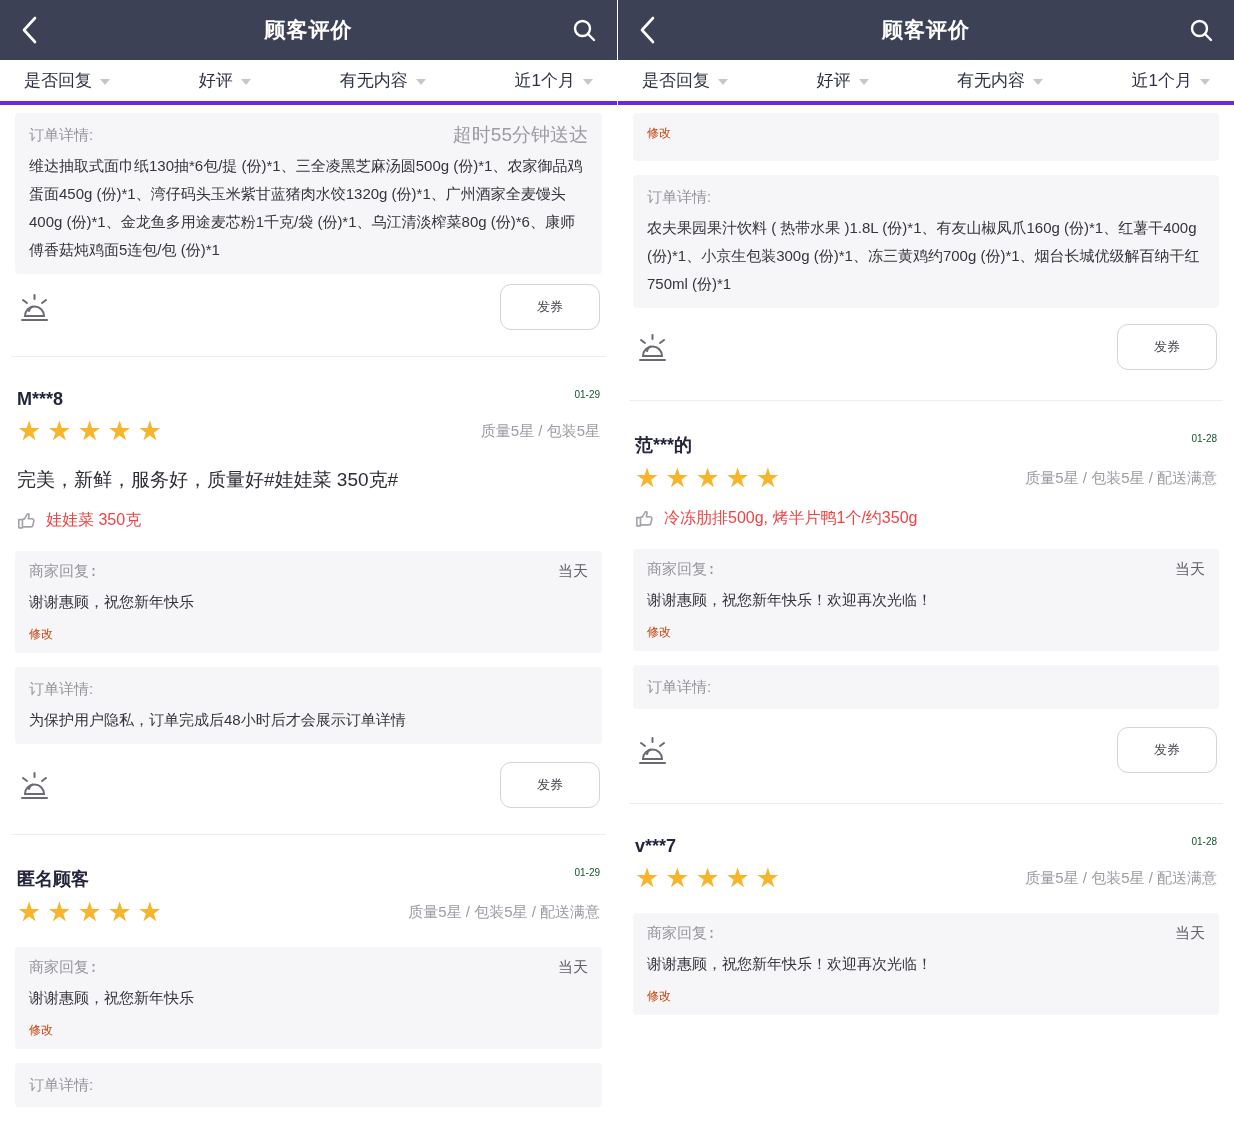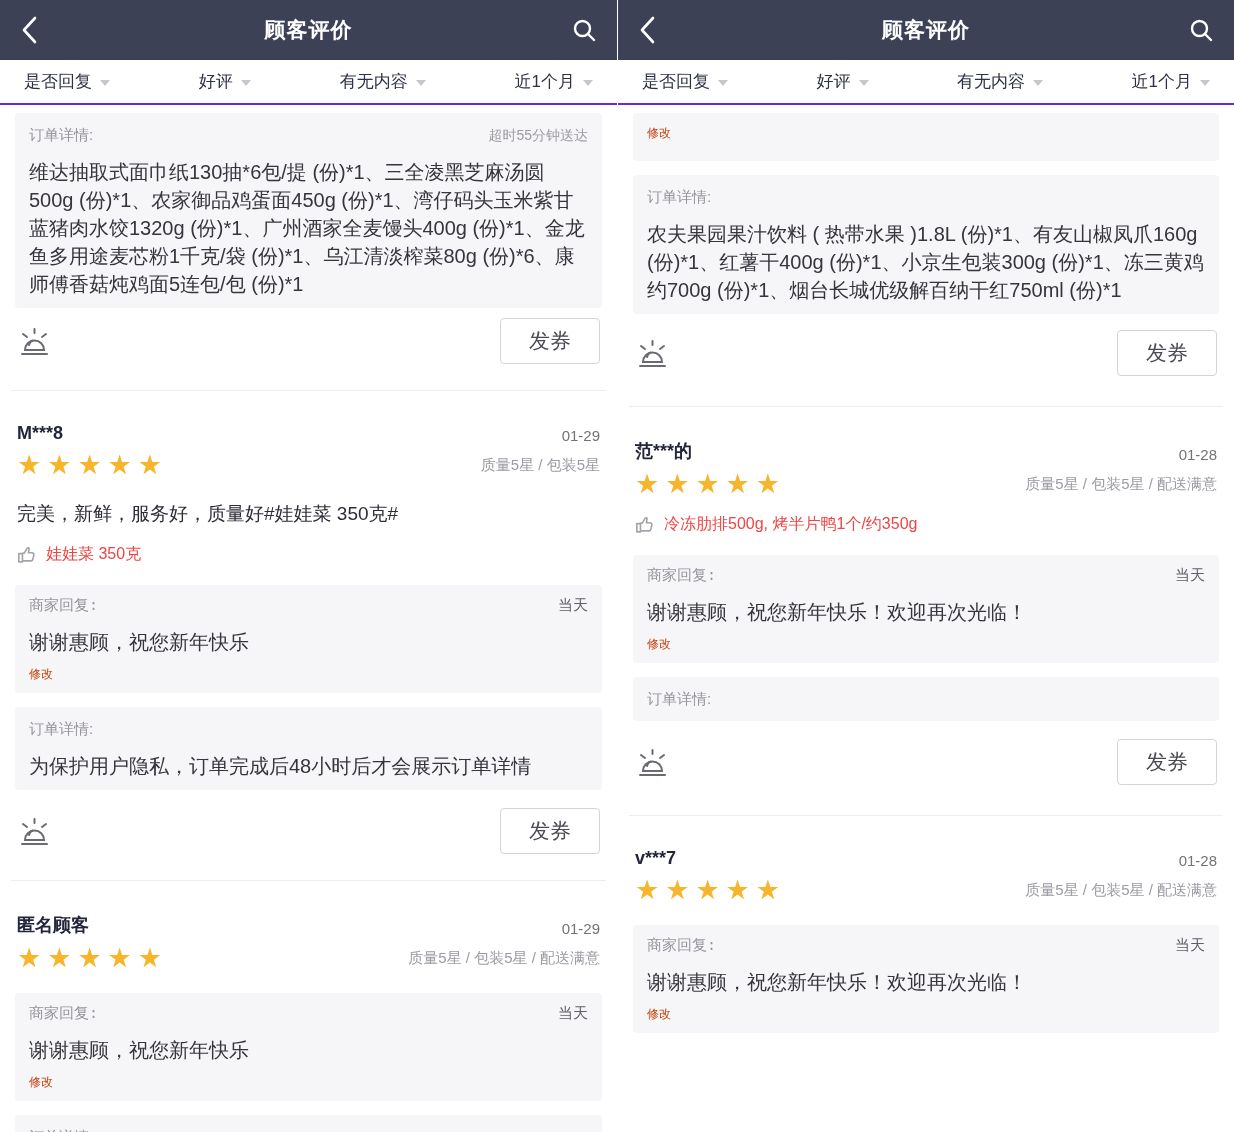--- a/index.html
+++ b/index.html
@@ -9,49 +9,49 @@
 
   .panel { width:617px; height:1132px; overflow:hidden; background:#fff; position:relative; }
   .panel + .panel { border-left:1px solid rgba(255,255,255,0.06); }
 
   
   .appbar { height:60px; background:#3d4156; display:flex; align-items:center; padding:0 20px; }
   .appbar .icon-slot { width:34px; display:flex; align-items:center; }
   .appbar-title { flex:1; text-align:center; color:#ffffff; font-size:21px; font-weight:bold; letter-spacing:1px; }
 
   
-  .filterbar { height:45px; background:#fff; border-bottom:2px solid #6d28d9;
+  .filterbar { height:45px; background:#fff; border-bottom:4px solid #6d28d9;
                display:flex; align-items:center; justify-content:space-between; padding:16px 24px; }
   .filter { display:flex; align-items:center; gap:8px; font-size:17px; color:#2d3143; cursor:pointer; }
   .tri { width:0; height:0; border-left:5px solid transparent; border-right:5px solid transparent;
          border-top:6px solid #c6c6cd; margin-top:2px; }
 
   .content { padding:0 15px; }
 
   .gbox { background:#f6f6f8; border-radius:4px; padding:10px 14px; }
   .box-row { display:flex; justify-content:space-between; align-items:flex-start; }
   .box-label { color:#95959d; font-size:15px; line-height:24px; }
-  .late-note { color:#9b9ba3; font-size:14px; line-height:24px; }
-  .box-text { color:#34353d; font-size:20px; line-height:28px; margin-top:11px; }
+  .late-note { color:#9b9ba3; font-size:19px; line-height:24px; }
+  .box-text { color:#34353d; font-size:15px; line-height:28px; margin-top:5px; }
   .reply-time { color:#5f6069; font-size:15px; line-height:24px; }
   .box-edit { text-align:left; color:#c2410c; font-size:12px; margin-top:8px; cursor:pointer; }
 
   .top-gap { height:8px; }
   .partial-reply { height:48px; padding-top:12px; }
 
   .action-row { display:flex; justify-content:space-between; align-items:center; margin-top:10px; padding:0 2px; }
   .siren { cursor:pointer; }
-  .coupon-btn { width:100px; height:46px; background:#fff; border:1px solid #d4d4da; border-radius:4px;
-                font-size:21px; color:#4a4b52; font-family:inherit; cursor:pointer; }
+  .coupon-btn { width:100px; height:46px; background:#fff; border:1px solid #d4d4da; border-radius:11px;
+                font-size:13px; color:#4a4b52; font-family:inherit; cursor:pointer; }
 
   .divider { height:1px; background:#eeeef1; margin:26px -4px 0; }
 
-  .rev-head { display:flex; justify-content:space-between; align-items:flex-end; margin-top:32px; padding:0 2px; }
+  .rev-head { display:flex; justify-content:space-between; align-items:flex-start; margin-top:32px; padding:0 2px; }
   .rev-name { font-size:18px; font-weight:700; color:#23263a; }
-  .rev-date { font-size:15px; color:#737373; }
+  .rev-date { font-size:10px; color:#14532d; }
   .rev-stars { display:flex; justify-content:space-between; align-items:center; margin-top:6px; padding:0 2px; }
   .stars { color:#f7b52c; font-size:27px; letter-spacing:6px; line-height:30px; }
   .rating-meta { font-size:15px; color:#9b9ba3; }
   .rev-text { font-size:19px; color:#2c2d35; line-height:31px; margin:18px 2px 0; }
   .rev-text.two-line { max-width:482px; }
   .rev-tag { display:flex; align-items:center; gap:9px; margin:15px 2px 0; color:#ef4444; font-size:16px; }
   .reply-box { margin-top:20px;font-family:Liberation Mono, monospace; }
   .order-box { margin-top:14px; }
 </style>
 </head>

